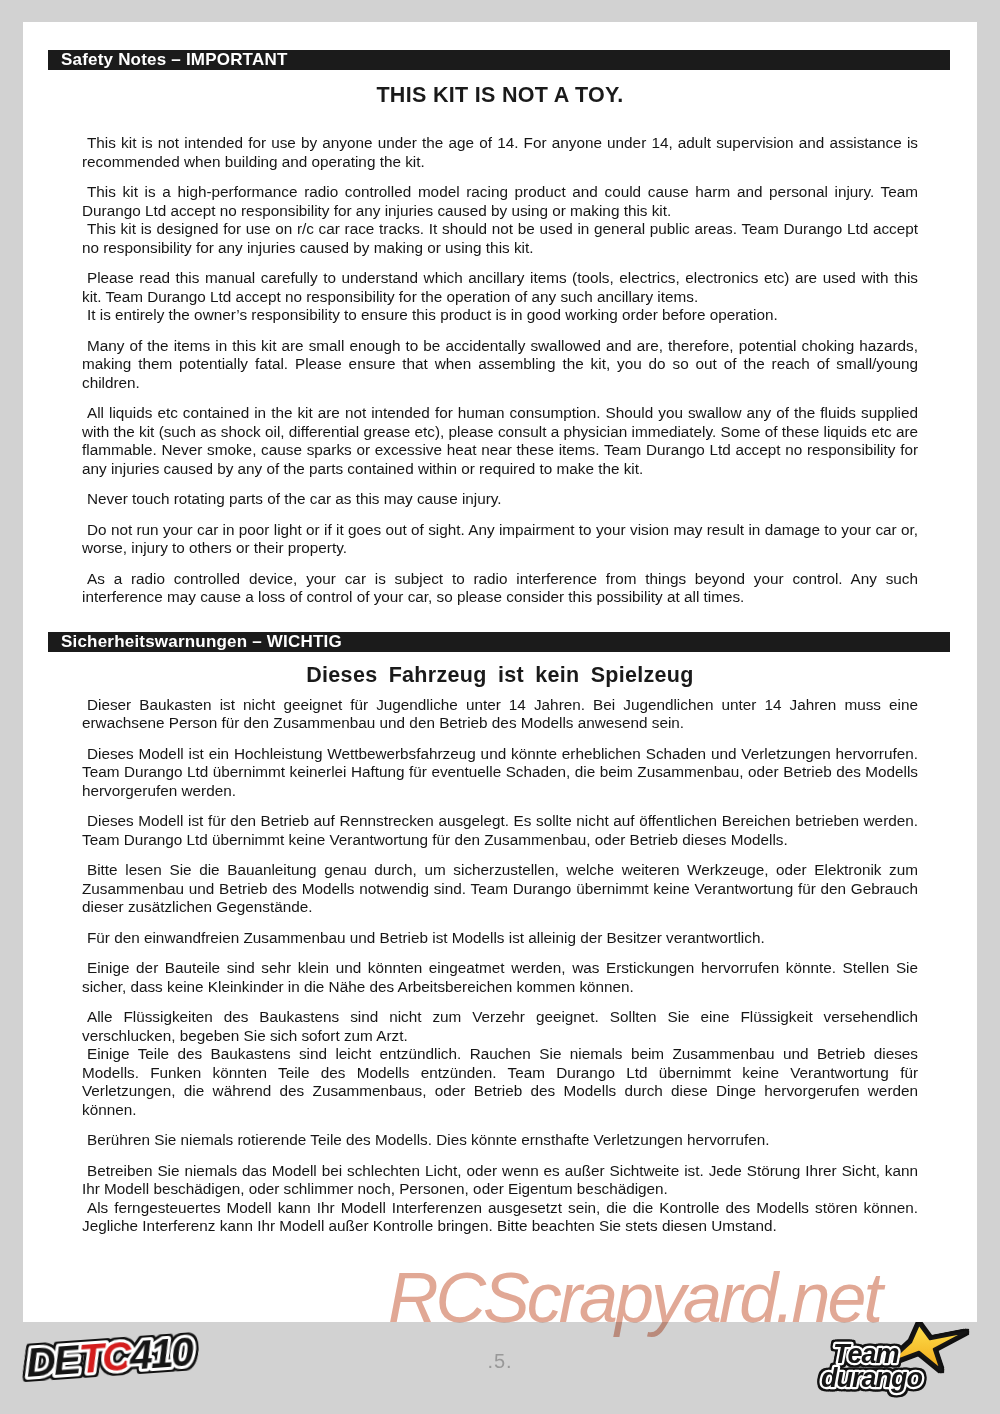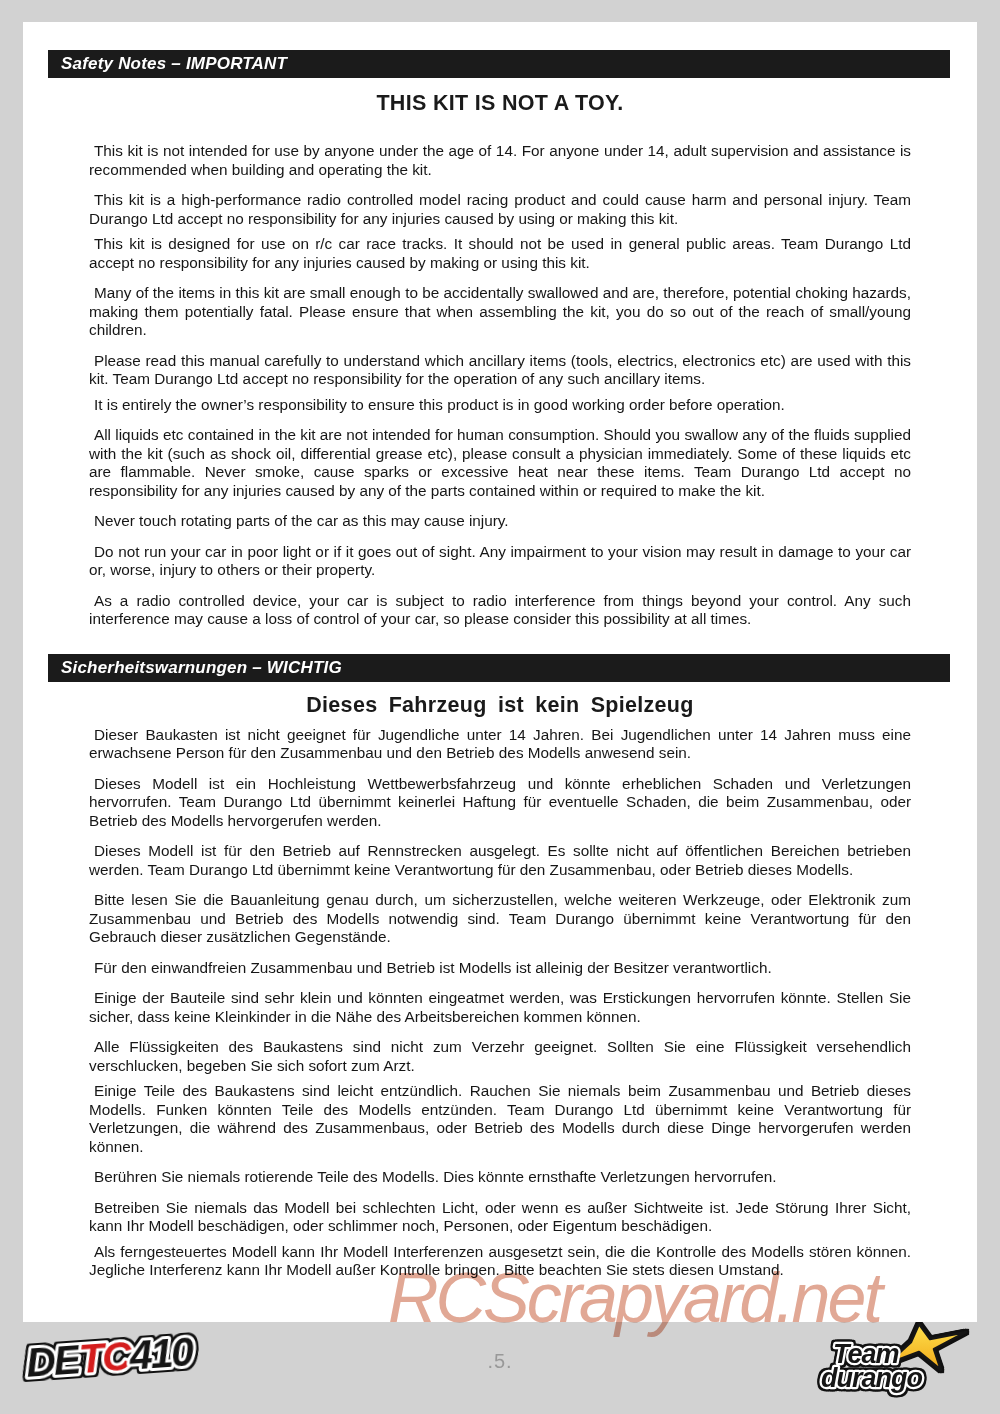--- a/index.html
+++ b/index.html
@@ -6,38 +6,38 @@
   .canvas {
     position:relative; width:1000px; height:1414px;
     background:#d2d2d2; overflow:hidden;
     font-family:"Liberation Sans", sans-serif;
   }
   .sheet {
     position:absolute; left:23px; top:22px; width:954px; height:1300px;
     background:#ffffff; overflow:hidden;
   }
   .section-bar {
-    margin-left:25px; width:889px; height:28px;
+    margin-left:25px; width:889px; height:20px;
     background:#1b1b1b; color:#ffffff;
-    font-style:italic; font-weight:bold; font-size:17px;
+    font-weight:bold; font-size:17px;
     display:flex; align-items:center; padding-left:13px;
     letter-spacing:0.2px;
   }
   .bar-en { margin-top:28px; }
   .bar-de { margin-top:25px; }
   .doc-title {
     text-align:center; font-weight:bold; color:#1a1a1a;
     font-size:21.5px; margin:13px 0 26px 0; letter-spacing:0.3px;
   }
   .doc-title-de { margin:11px 0 8px 0; word-spacing:5px; }
   .bodytext {
     margin:0 59px; font-size:15.3px; line-height:18.5px;
     color:#161616; text-align:justify;
   }
-  .bodytext p { margin:7px; text-indent:5px; }
+  .bodytext p { margin:0; text-indent:5px; }
   .pgroup { margin-bottom:12px; }
   .body-de p { }
   .page-number {
     position:absolute; left:0; right:0; top:1350px; text-align:center;
     color:#999999; font-size:20px; letter-spacing:1px;
   }
   .watermark {
     position:absolute; left:388px; top:1263px;
     font-size:70px; line-height:1.0; white-space:nowrap;
     font-style:italic; letter-spacing:-3px;
@@ -67,25 +67,25 @@
     <div class="doc-title">THIS KIT IS NOT A TOY.</div>
     <div class="bodytext body-en" id="en-body">
         <div class="pgroup">
           <p>This kit is not intended for use by anyone under the age of 14.  For anyone under 14, adult supervision and assistance is recommended when building and operating the kit.</p>
         </div>
         <div class="pgroup">
           <p>This kit is a high-performance radio controlled model racing product and could cause harm and personal injury.  Team Durango Ltd accept no responsibility for any injuries caused by using or making this kit.</p>
           <p>This kit is designed for use on r/c car race tracks.  It should not be used in general public areas.  Team Durango Ltd accept no responsibility for any injuries caused by making or using this kit.</p>
         </div>
         <div class="pgroup">
-          <p>Many of the items in this kit are small enough to be accidentally swallowed and are, therefore, potential choking hazards, making them potentially fatal.  Please ensure that when assembling the kit, you do so out of the reach of small/young children.</p>
+          <p>Please read this manual carefully to understand which ancillary items (tools, electrics, electronics etc) are used with this kit.  Team Durango Ltd accept no responsibility for the operation of any such ancillary items.</p>
+          <p>It is entirely the owner’s responsibility to ensure this product is in good working order before operation.</p>
         </div>
         <div class="pgroup">
-          <p>Please read this manual carefully to understand which ancillary items (tools, electrics, electronics etc) are used with this kit.  Team Durango Ltd accept no responsibility for the operation of any such ancillary items.</p>
-          <p>It is entirely the owner’s responsibility to ensure this product is in good working order before operation.</p>
+          <p>Many of the items in this kit are small enough to be accidentally swallowed and are, therefore, potential choking hazards, making them potentially fatal.  Please ensure that when assembling the kit, you do so out of the reach of small/young children.</p>
         </div>
         <div class="pgroup">
           <p>All liquids etc contained in the kit are not intended for human consumption.  Should you swallow any of the fluids supplied with the kit (such as shock oil, differential grease etc), please consult a physician immediately.  Some of these liquids etc are flammable.  Never smoke, cause sparks or excessive heat near these items.  Team Durango Ltd accept no responsibility for any injuries caused by any of the parts contained within or required to make the kit.</p>
         </div>
         <div class="pgroup">
           <p>Never touch rotating parts of the car as this may cause injury.</p>
         </div>
         <div class="pgroup">
           <p>Do not run your car in poor light or if it goes out of sight.  Any impairment to your vision may result in damage to your car or, worse, injury to others or their property.</p>
         </div>

